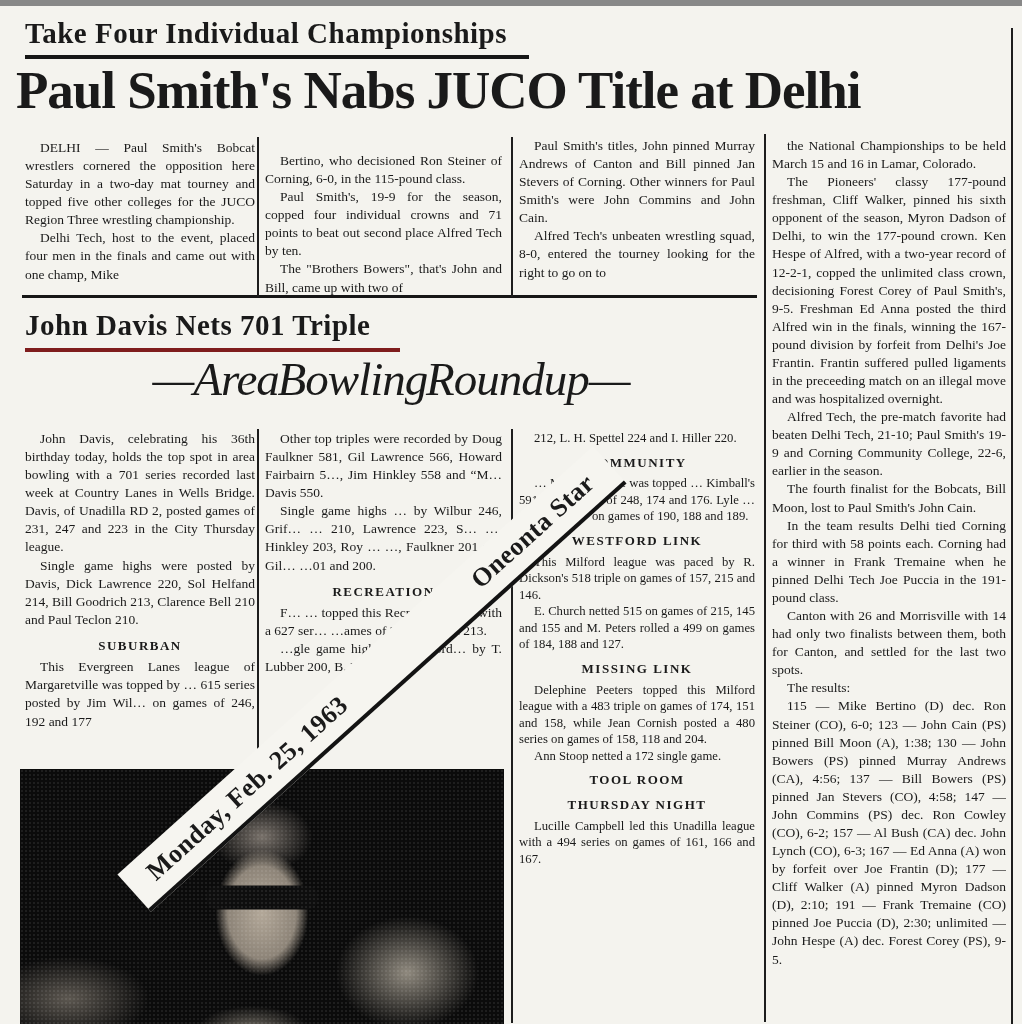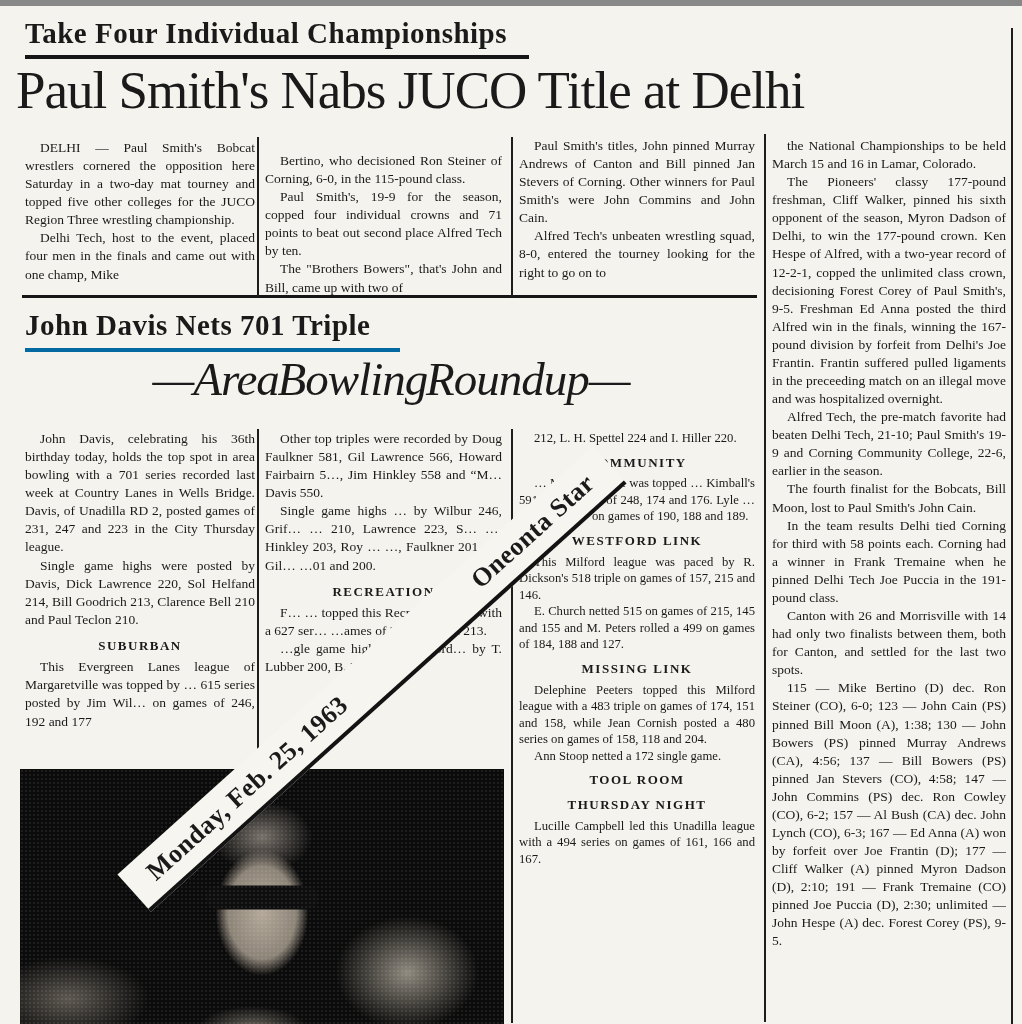--- a/index.html
+++ b/index.html
@@ -9,26 +9,26 @@
     font-family:"Liberation Serif",serif;
   }
   
   .kicker{
     position:absolute;left:25px;top:11px;
     font-size:29px;font-weight:bold;letter-spacing:.5px;white-space:nowrap;
     border-bottom:4px solid #161616;padding:0 22px 5px 0;
   }
   .main-headline{
     position:absolute;left:16px;top:54px;margin:0;white-space:nowrap;
-    font-size:53px;font-weight:normal;letter-spacing:-1px;
+    font-size:53px;font-weight:bold;letter-spacing:-1px;
   }
   .kicker2{
     position:absolute;left:25px;top:303px;
     font-size:29px;font-weight:bold;letter-spacing:.5px;white-space:nowrap;
-    border-bottom:4px solid #0369a1;padding:0 30px 6px 0;
+    border-bottom:4px solid #7f1d1d;padding:0 30px 6px 0;
   }
   .bowling-headline{
     position:absolute;left:25px;top:346px;width:732px;margin:0;text-align:center;
     font-size:47px;font-weight:normal;font-style:italic;
     letter-spacing:-1px;word-spacing:-12px;white-space:nowrap;
   }
   
   .col{
     position:absolute;font-size:13.5px;line-height:1.34;
     text-align:justify;overflow:hidden;
@@ -105,20 +105,21 @@
       <p class="block p">Paul Smith's titles, John pinned Murray Andrews of Canton and Bill pinned Jan Stevers of Corning. Other winners for Paul Smith's were John Commins and John Cain.</p>
       <p class="block p">Alfred Tech's unbeaten wrestling squad, 8-0, entered the tourney looking for the right to go on to</p>
     </div>
   <div class="col" id="wcol4">
       <p class="block p">the National Championships to be held March 15 and 16 in Lamar, Colorado.</p>
       <p class="block p">The Pioneers' classy 177-pound freshman, Cliff Walker, pinned his sixth opponent of the season, Myron Dadson of Delhi, to win the 177-pound crown. Ken Hespe of Alfred, with a two-year record of 12-2-1, copped the unlimited class crown, decisioning Forest Corey of Paul Smith's, 9-5. Freshman Ed Anna posted the third Alfred win in the finals, winning the 167-pound division by forfeit from Delhi's Joe Frantin. Frantin suffered pulled ligaments in the preceeding match on an illegal move and was hospitalized overnight.</p>
       <p class="block p">Alfred Tech, the pre-match favorite had beaten Delhi Tech, 21-10; Paul Smith's 19-9 and Corning Community College, 22-6, earlier in the season.</p>
       <p class="block p">The fourth finalist for the Bobcats, Bill Moon, lost to Paul Smith's John Cain.</p>
       <p class="block p">In the team results Delhi tied Corning for third with 58 points each. Corning had a winner in Frank Tremaine when he pinned Delhi Tech Joe Puccia in the 191-pound class.</p>
       <p class="block p">Canton with 26 and Morrisville with 14 had only two finalists between them, both for Canton, and settled for the last two spots.</p>
+      <p class="block p">The results:</p>
       <p class="block p">115 — Mike Bertino (D) dec. Ron Steiner (CO), 6-0; 123 — John Cain (PS) pinned Bill Moon (A), 1:38; 130 — John Bowers (PS) pinned Murray Andrews (CA), 4:56; 137 — Bill Bowers (PS) pinned Jan Stevers (CO), 4:58; 147 — John Commins (PS) dec. Ron Cowley (CO), 6-2; 157 — Al Bush (CA) dec. John Lynch (CO), 6-3; 167 — Ed Anna (A) won by forfeit over Joe Frantin (D); 177 — Cliff Walker (A) pinned Myron Dadson (D), 2:10; 191 — Frank Tremaine (CO) pinned Joe Puccia (D), 2:30; unlimited — John Hespe (A) dec. Forest Corey (PS), 9-5.</p>
     </div>
 
   <div class="hrule" id="h-wbottom"></div>
 
   <div class="kicker2">John Davis Nets 701 Triple</div>
   <h2 class="bowling-headline">—Area Bowling Roundup—</h2>
 
   <div class="col" id="bcol1">
       <p class="block p">John Davis, celebrating his 36th birthday today, holds the top spot in area bowling with a 701 series recorded last week at Country Lanes in Wells Bridge. Davis, of Unadilla RD 2, posted games of 231, 247 and 223 in the City Thursday league.</p>

